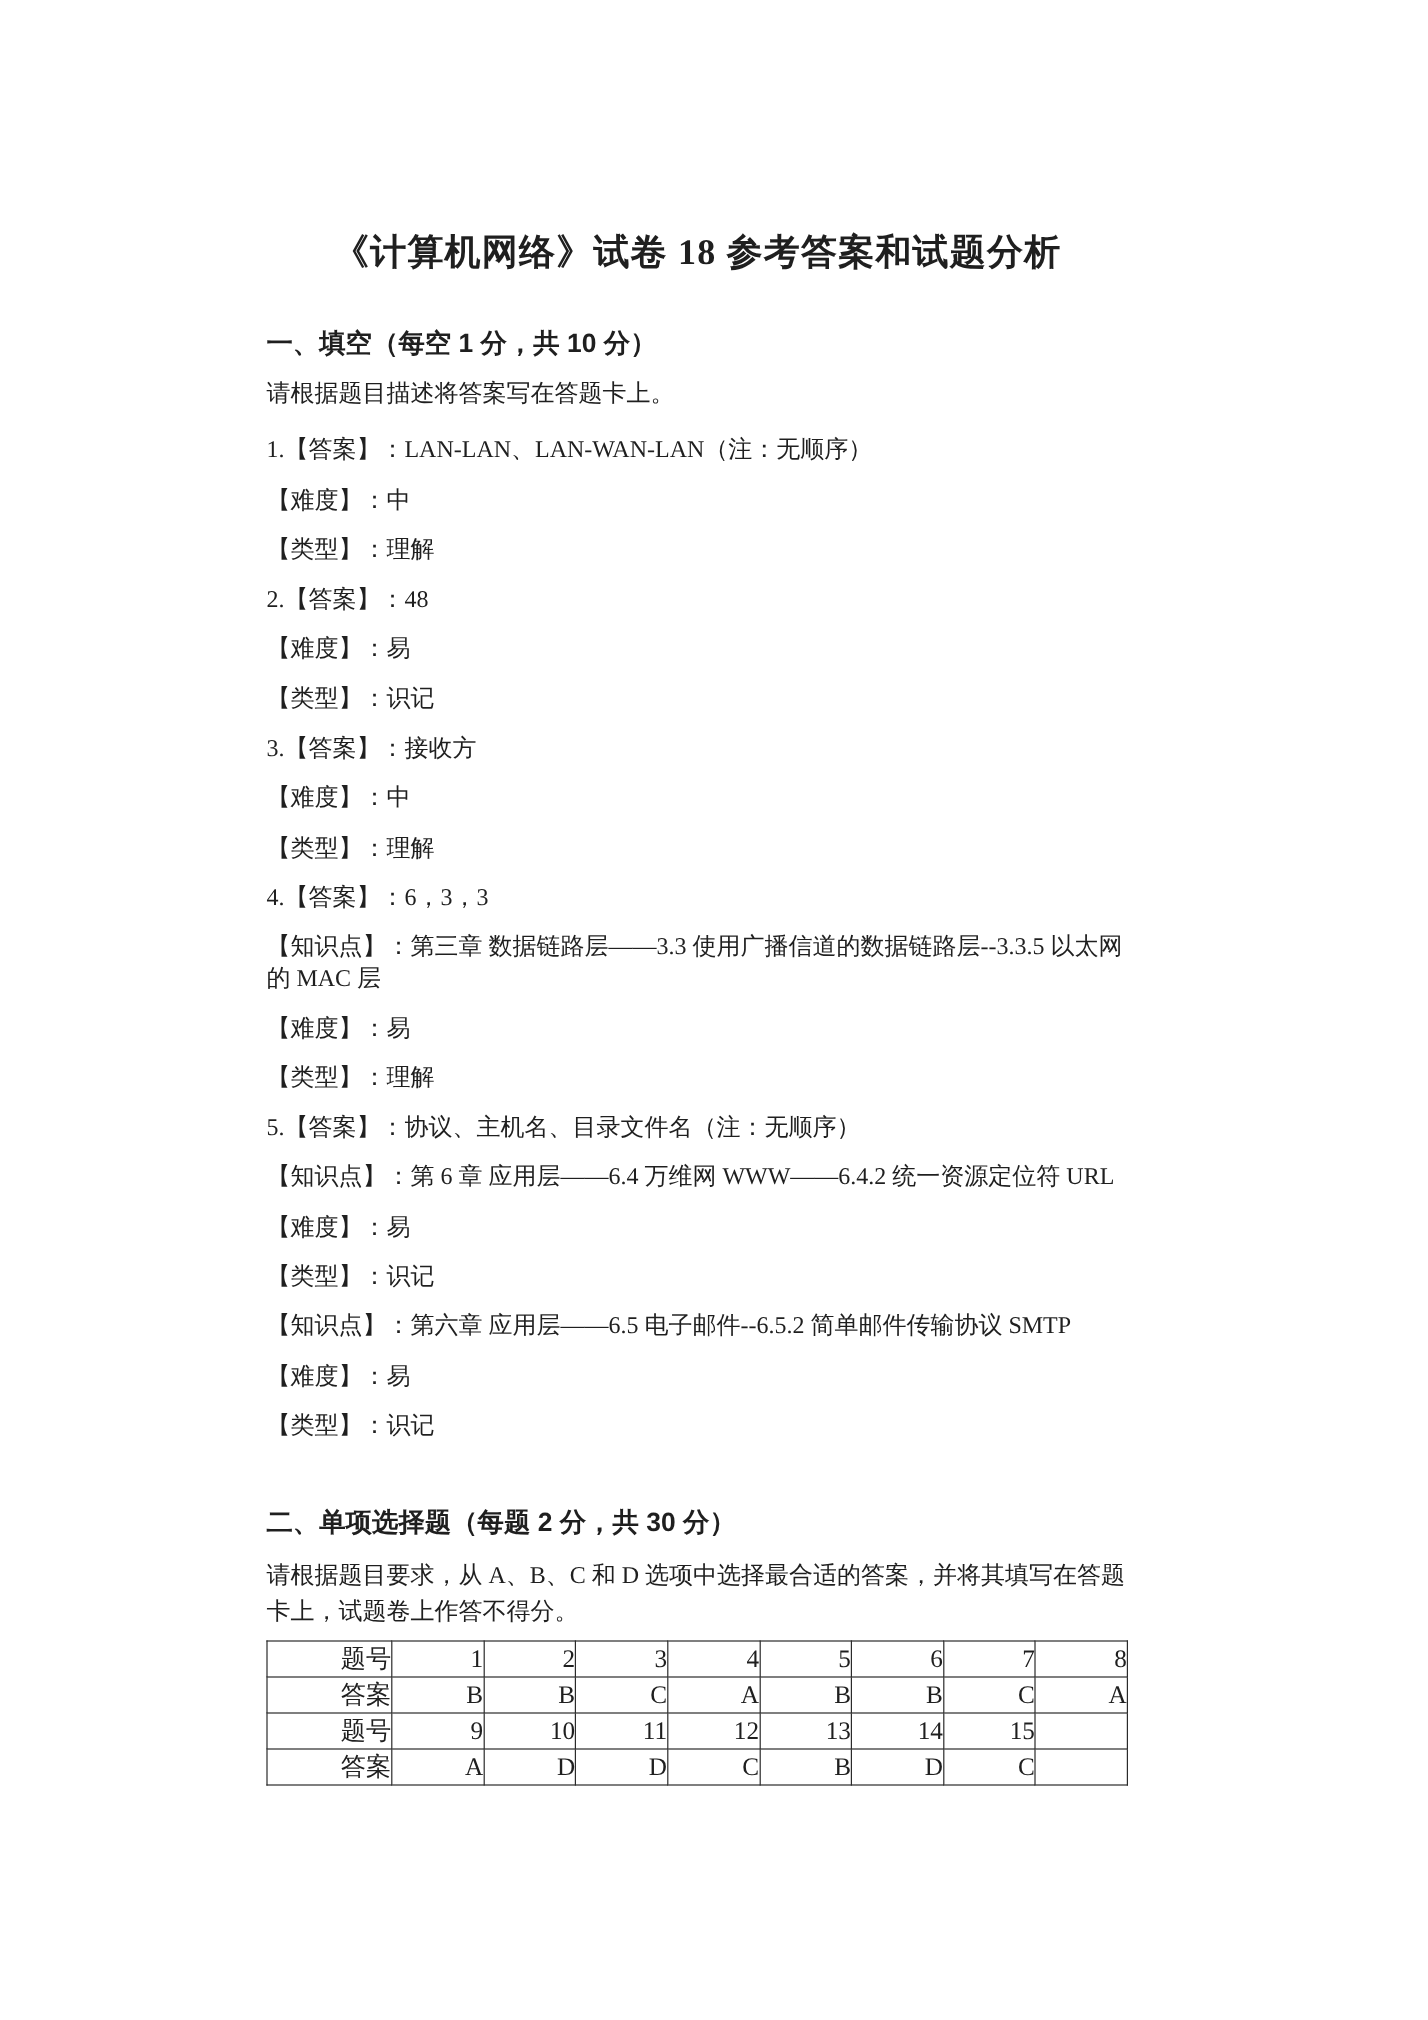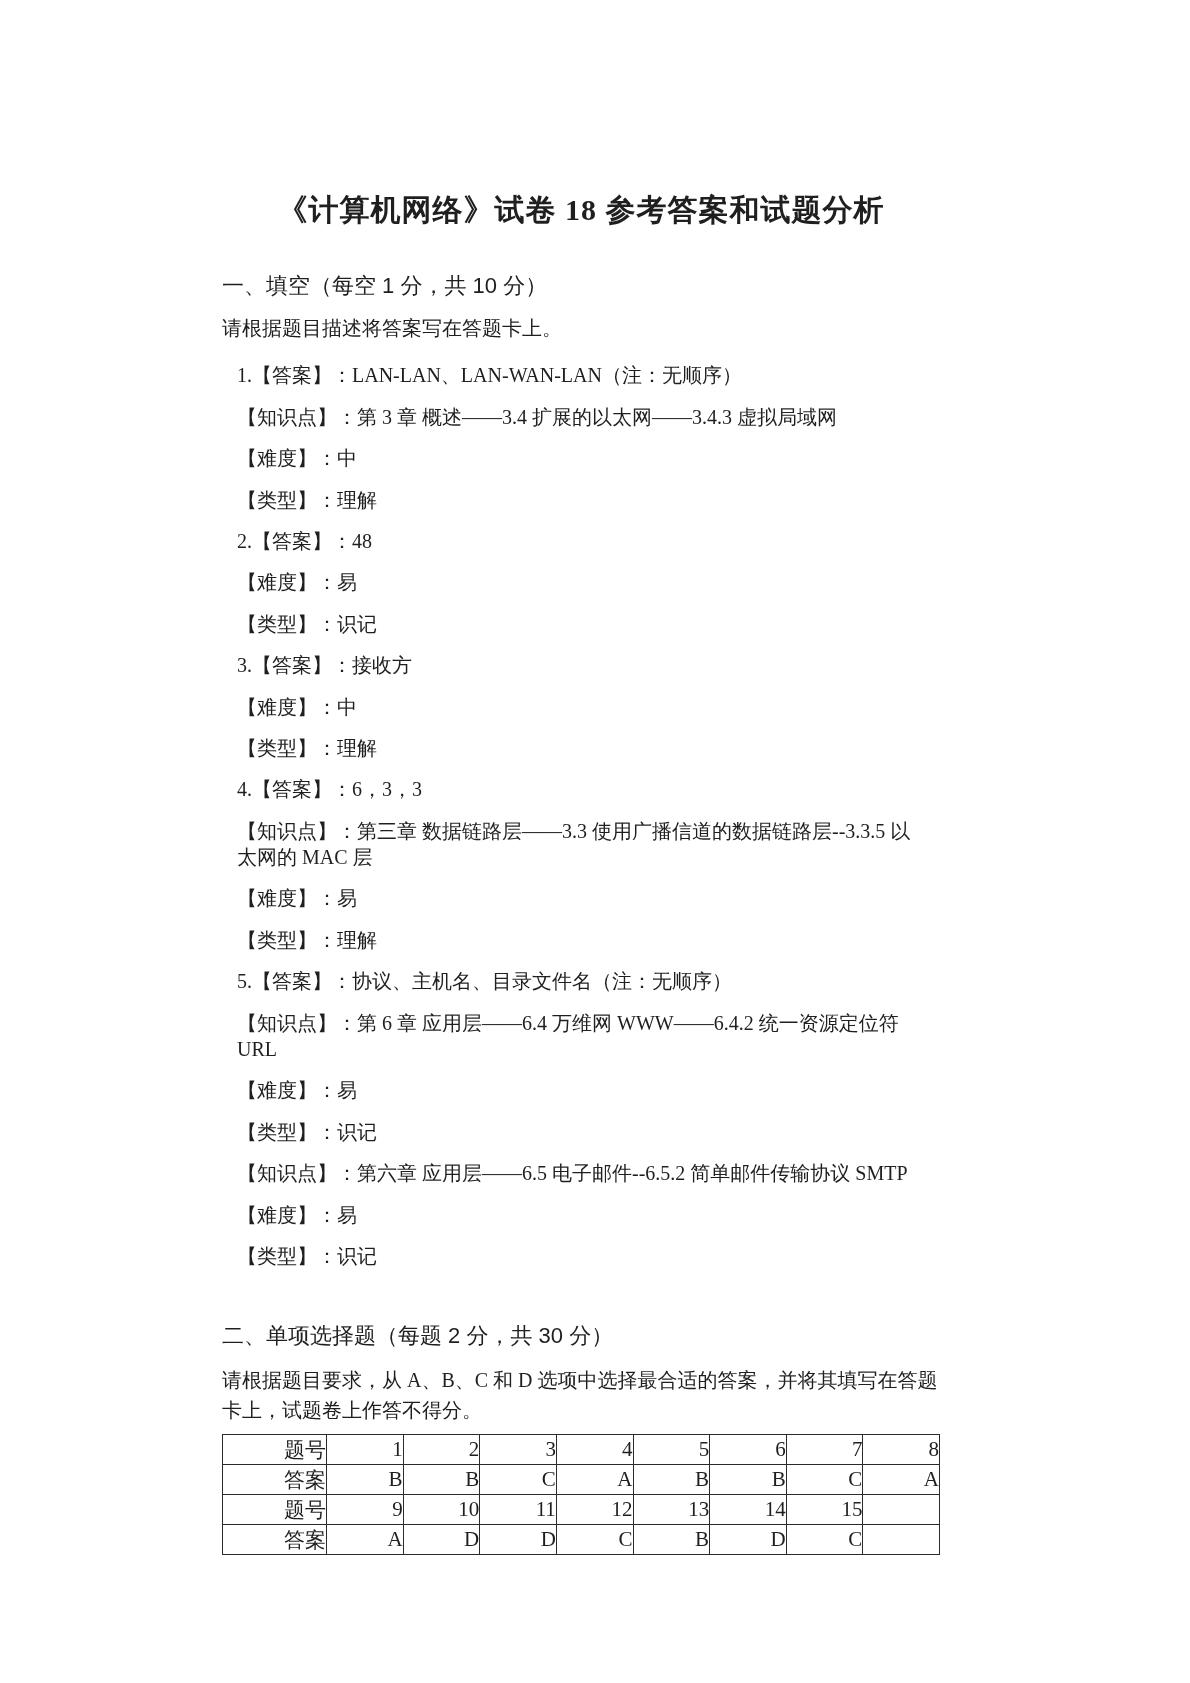--- a/index.html
+++ b/index.html
@@ -23,42 +23,42 @@
   .doc-title {
     font-family: "Liberation Serif", serif;
     font-weight: bold;
     font-size: 30px;
     text-align: center;
     margin: 0 0 40px 0;
     letter-spacing: 1px;
   }
   .section-heading {
     font-family: "Liberation Sans", sans-serif;
-    font-weight: normal;
+    font-weight: bold;
     font-size: 22px;
     margin: 0 0 14px 0;
   }
   .section2-heading {
     margin-top: 52px;
   }
   .body-line {
     font-size: 20px;
     line-height: 1.32;
     margin: 0 0 15px 0;
   }
   .instruction {
     margin-bottom: 21px;
     margin-top: 12px;
   }
   .instruction2 {
     line-height: 1.5;
     margin-bottom: 9px;
   }
   .item {
-    margin: 15px;
+    margin: 0;
   }
   .answer-table {
     width: 100%;
     border-collapse: collapse;
     table-layout: fixed;
   }
   .answer-table td {
     border: 1.5px solid #2b2b2b;
     height: 29px;
     text-align: right;
@@ -75,21 +75,20 @@
 
 <div class="page">
 
   <h1 class="doc-title">《计算机网络》试卷 18 参考答案和试题分析</h1>
 
   <h2 class="section-heading">一、填空（每空 1 分，共 10 分）</h2>
   <p class="body-line instruction">请根据题目描述将答案写在答题卡上。</p>
 
   <div class="item">
     <p class="body-line"><span>1.</span><span>【答案】：</span><span>LAN-LAN、LAN-WAN-LAN（注：无顺序）</span></p>
-    <p class="body-line"><span>【知识点】：</span><span>第 3 章 概述——3.4 扩展的以太网——3.4.3 虚拟局域网</span></p>
     <p class="body-line"><span>【难度】：</span><span>中</span></p>
     <p class="body-line"><span>【类型】：</span><span>理解</span></p>
   </div>
 
   <div class="item">
     <p class="body-line"><span>2.</span><span>【答案】：</span><span>48</span></p>
     <p class="body-line"><span>【难度】：</span><span>易</span></p>
     <p class="body-line"><span>【类型】：</span><span>识记</span></p>
   </div>
 

